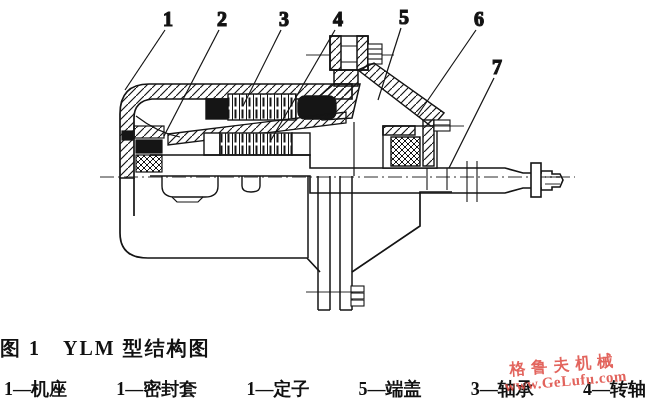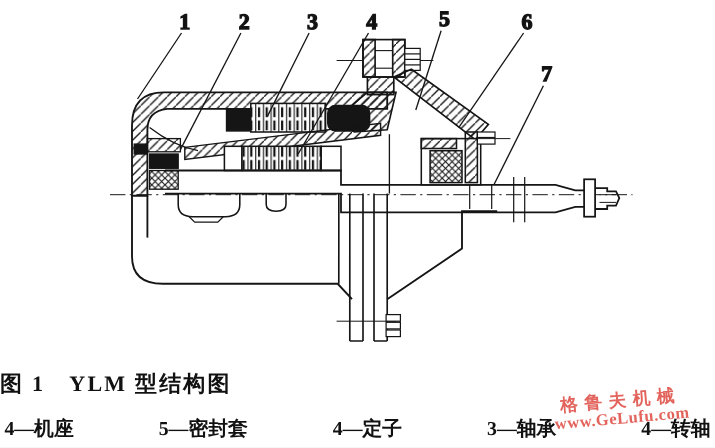--- a/index.html
+++ b/index.html
@@ -156,23 +156,24 @@
       <text class="num" x="333" y="26">4</text>
       <text class="num" x="399" y="24">5</text>
       <text class="num" x="474" y="26">6</text>
       <text class="num" x="492" y="74">7</text>
     </g>
   </svg>
 
   <div class="caption">图 1　YLM 型结构图</div>
 
   <div class="legend">
-    <span>4—机座</span>
-    <span>5—密封套</span>
-    <span>4—定子</span>
+    <span>1—机座</span>
+    <span>1—密封套</span>
+    <span>1—定子</span>
+    <span>5—端盖</span>
     <span>3—轴承</span>
     <span>4—转轴</span>
   </div>
 
   <div class="watermark">
     <div class="wm1">格鲁夫机械</div>
     <div class="wm2">www.GeLufu.com</div>
   </div>
 
 </div>

